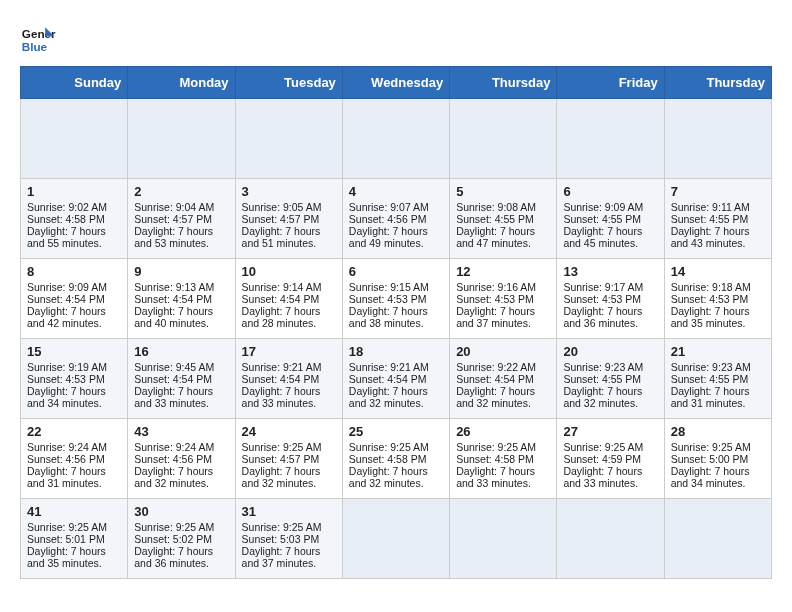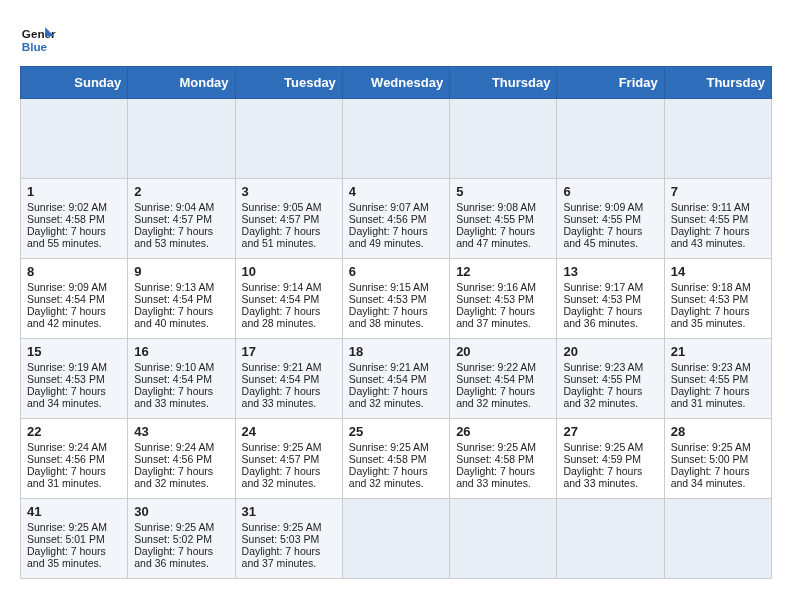--- a/index.html
+++ b/index.html
@@ -122,21 +122,21 @@
         <td><span class="day-num">8</span><span>Sunrise: 9:09 AM</span><br><span>Sunset: 4:54 PM</span><br><span>Daylight: 7 hours and 42 minutes.</span></td>
         <td><span class="day-num">9</span><span>Sunrise: 9:13 AM</span><br><span>Sunset: 4:54 PM</span><br><span>Daylight: 7 hours and 40 minutes.</span></td>
         <td><span class="day-num">10</span><span>Sunrise: 9:14 AM</span><br><span>Sunset: 4:54 PM</span><br><span>Daylight: 7 hours and 28 minutes.</span></td>
         <td><span class="day-num">6</span><span>Sunrise: 9:15 AM</span><br><span>Sunset: 4:53 PM</span><br><span>Daylight: 7 hours and 38 minutes.</span></td>
         <td><span class="day-num">12</span><span>Sunrise: 9:16 AM</span><br><span>Sunset: 4:53 PM</span><br><span>Daylight: 7 hours and 37 minutes.</span></td>
         <td><span class="day-num">13</span><span>Sunrise: 9:17 AM</span><br><span>Sunset: 4:53 PM</span><br><span>Daylight: 7 hours and 36 minutes.</span></td>
         <td><span class="day-num">14</span><span>Sunrise: 9:18 AM</span><br><span>Sunset: 4:53 PM</span><br><span>Daylight: 7 hours and 35 minutes.</span></td>
       </tr>
       <tr>
         <td><span class="day-num">15</span><span>Sunrise: 9:19 AM</span><br><span>Sunset: 4:53 PM</span><br><span>Daylight: 7 hours and 34 minutes.</span></td>
-        <td><span class="day-num">16</span><span>Sunrise: 9:10 AM</span><br><span>Sunset: 4:54 PM</span><br><span>Daylight: 7 hours and 33 minutes.</span></td>
+        <td><span class="day-num">16</span><span>Sunrise: 9:45 AM</span><br><span>Sunset: 4:54 PM</span><br><span>Daylight: 7 hours and 33 minutes.</span></td>
         <td><span class="day-num">17</span><span>Sunrise: 9:21 AM</span><br><span>Sunset: 4:54 PM</span><br><span>Daylight: 7 hours and 33 minutes.</span></td>
         <td><span class="day-num">18</span><span>Sunrise: 9:21 AM</span><br><span>Sunset: 4:54 PM</span><br><span>Daylight: 7 hours and 32 minutes.</span></td>
         <td><span class="day-num">20</span><span>Sunrise: 9:22 AM</span><br><span>Sunset: 4:54 PM</span><br><span>Daylight: 7 hours and 32 minutes.</span></td>
         <td><span class="day-num">20</span><span>Sunrise: 9:23 AM</span><br><span>Sunset: 4:55 PM</span><br><span>Daylight: 7 hours and 32 minutes.</span></td>
         <td><span class="day-num">21</span><span>Sunrise: 9:23 AM</span><br><span>Sunset: 4:55 PM</span><br><span>Daylight: 7 hours and 31 minutes.</span></td>
       </tr>
       <tr>
         <td><span class="day-num">22</span><span>Sunrise: 9:24 AM</span><br><span>Sunset: 4:56 PM</span><br><span>Daylight: 7 hours and 31 minutes.</span></td>
         <td><span class="day-num">43</span><span>Sunrise: 9:24 AM</span><br><span>Sunset: 4:56 PM</span><br><span>Daylight: 7 hours and 32 minutes.</span></td>
         <td><span class="day-num">24</span><span>Sunrise: 9:25 AM</span><br><span>Sunset: 4:57 PM</span><br><span>Daylight: 7 hours and 32 minutes.</span></td>

